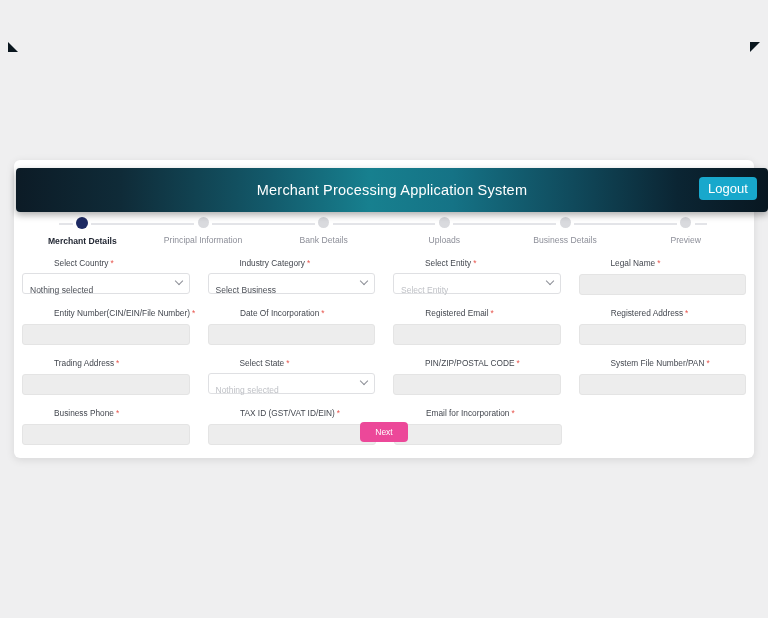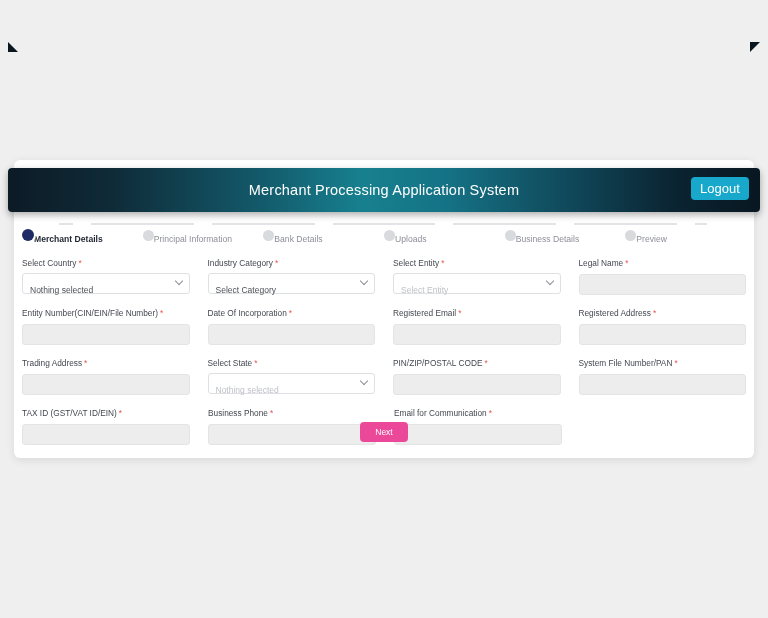--- a/index.html
+++ b/index.html
@@ -26,21 +26,21 @@
     width: 740px;
     height: 298px;
     background: #ffffff;
     border-radius: 6px;
     box-shadow: 0 2px 9px rgba(0,0,0,0.10);
   }
 
   
   .header-wrap {
     position: absolute;
-    left: 8px;
+    left: 16px;
     top: 168px;
     width: 752px;
     height: 60px;
     z-index: 5;
     border-radius: 17px;
   }
   .header-bar {
     position: absolute;
     left: 0; top: 0;
     width: 752px;
@@ -110,21 +110,21 @@
     top: 217px;
     width: 724px;
     height: 36px;
     display: flex;
     z-index: 3;
   }
   .step {
     position: relative;
     flex: 1;
     display: flex;
-    flex-direction: row;
+    flex-direction: column;
     align-items: center;
   }
   .step .line-l, .step .line-r {
     position: absolute;
     top: 6px;
     height: 1.5px;
     background: #e3e4e8;
   }
   .step .line-l { left: 0; width: calc(50% - 9px); }
   .step .line-r { right: 0; width: calc(50% - 9px); }
@@ -166,20 +166,21 @@
   }
   .field {
     width: 168px;
   }
   .field-label {
     font-size: 8.3px;
     color: #43474f;
     margin-bottom: 4px;
     white-space: nowrap;
     line-height: 11px;
+    margin-left: 32px;
   }
   .req {
     color: #e8554d;
     font-size: 8.3px;
     margin-left: 2px;
   }
 
   .text-input {
     width: 100%;
     height: 21px;
@@ -309,21 +310,21 @@
         <div class="field">
           <div class="field-label"><span>Select Country</span><span class="req">*</span></div>
           <div class="select-box">
             <span class="sel-text">Nothing selected</span>
             <span class="caret"></span>
           </div>
         </div>
         <div class="field">
           <div class="field-label"><span>Industry Category</span><span class="req">*</span></div>
           <div class="select-box">
-            <span class="sel-text">Select Category</span>
+            <span class="sel-text">Select Business</span>
             <span class="caret"></span>
           </div>
         </div>
         <div class="field">
           <div class="field-label"><span>Select Entity</span><span class="req">*</span></div>
           <div class="select-box muted">
             <span class="sel-text">Select Entity</span>
             <span class="caret"></span>
           </div>
         </div>
@@ -341,23 +342,23 @@
           <div class="field-label"><span>Select State</span><span class="req">*</span></div>
           <div class="select-box muted">
             <span class="sel-text">Nothing selected</span>
             <span class="caret"></span>
           </div>
         </div>
         <div class="field"><div class="field-label"><span>PIN/ZIP/POSTAL CODE</span><span class="req">*</span></div><input class="text-input" type="text" placeholder="" value="" style=""></div>
         <div class="field"><div class="field-label"><span>System File Number/PAN</span><span class="req">*</span></div><input class="text-input" type="text" placeholder="" value="" style=""></div>
       </div>
       <div class="form-row">
+        <div class="field"><div class="field-label"><span>Business Phone</span><span class="req">*</span></div><input class="text-input" type="text" placeholder="" value="" style=""></div>
         <div class="field"><div class="field-label"><span>TAX ID (GST/VAT ID/EIN)</span><span class="req">*</span></div><input class="text-input" type="text" placeholder="" value="" style=""></div>
-        <div class="field"><div class="field-label"><span>Business Phone</span><span class="req">*</span></div><input class="text-input" type="text" placeholder="" value="" style=""></div>
-        <div class="field"><div class="field-label"><span>Email for Communication</span><span class="req">*</span></div><input class="text-input" type="text" placeholder="" value="" style=""></div>
+        <div class="field"><div class="field-label"><span>Email for Incorporation</span><span class="req">*</span></div><input class="text-input" type="text" placeholder="" value="" style=""></div>
       </div>
     </div>
 
   <div class="footer">
     <button class="next-btn">Next</button>
   </div>
 
 </div>
 
 </body></html>

